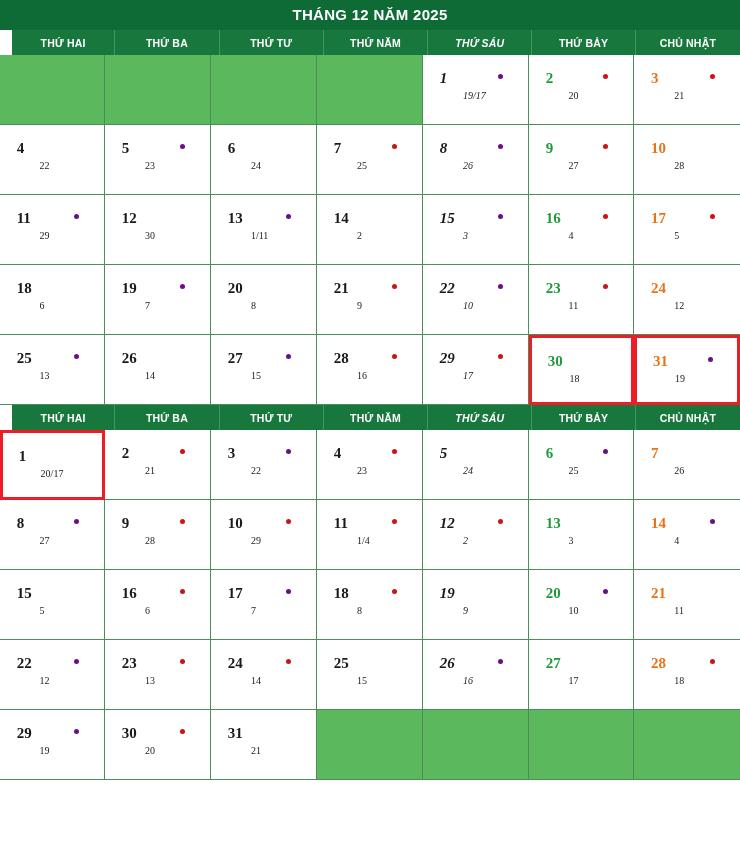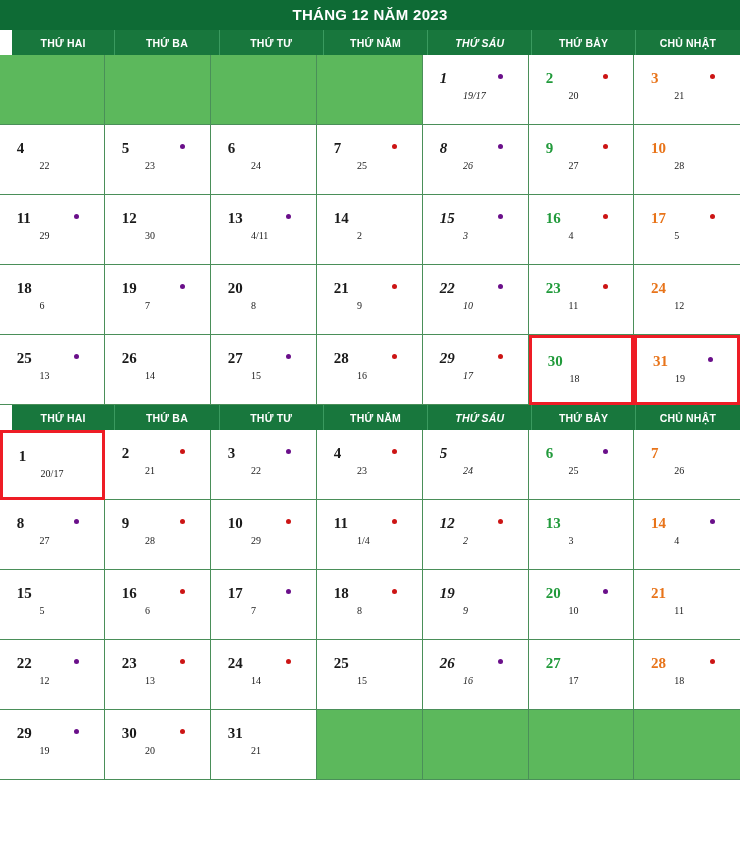--- a/index.html
+++ b/index.html
@@ -116,21 +116,21 @@
   .c4 { width: 106px; font-style: italic; }
   .c5 { width: 105px; }
   .c6 { width: 106px; }
 </style>
 </head>
 <body>
 
 <div class="calendar-page">
   <div id="months-root">
       <div class="month-block">
-        <div class="month-title">THÁNG 12 NĂM 2023</div>
+        <div class="month-title">THÁNG 12 NĂM 2025</div>
         <div class="dow-row">
           <div class="dow-cell c0">THỨ HAI</div>
           <div class="dow-cell c1">THỨ BA</div>
           <div class="dow-cell c2">THỨ TƯ</div>
           <div class="dow-cell c3">THỨ NĂM</div>
           <div class="dow-cell c4">THỨ SÁU</div>
           <div class="dow-cell c5">THỨ BẢY</div>
           <div class="dow-cell c6">CHỦ NHẬT</div>
         </div>
         <div class="week-row">
@@ -193,21 +193,21 @@
             <div class="solar">11</div>
             <div class="lunar">29</div>
             <span class="dot purple"></span>
           </div>
           <div class="day-cell c1">
             <div class="solar">12</div>
             <div class="lunar">30</div>
           </div>
           <div class="day-cell c2">
             <div class="solar">13</div>
-            <div class="lunar">4/11</div>
+            <div class="lunar">1/11</div>
             <span class="dot purple"></span>
           </div>
           <div class="day-cell c3">
             <div class="solar">14</div>
             <div class="lunar">2</div>
           </div>
           <div class="day-cell c4">
             <div class="solar">15</div>
             <div class="lunar">3</div>
             <span class="dot purple"></span>

